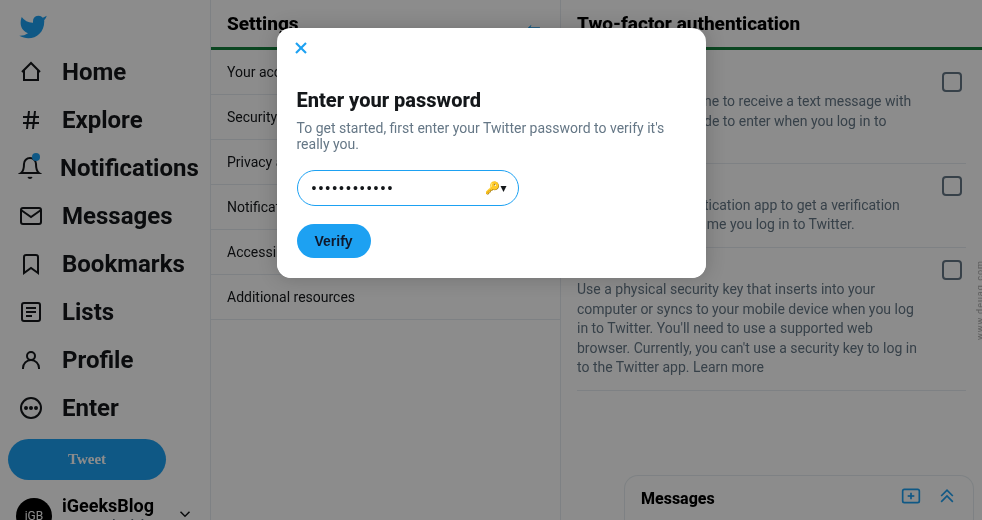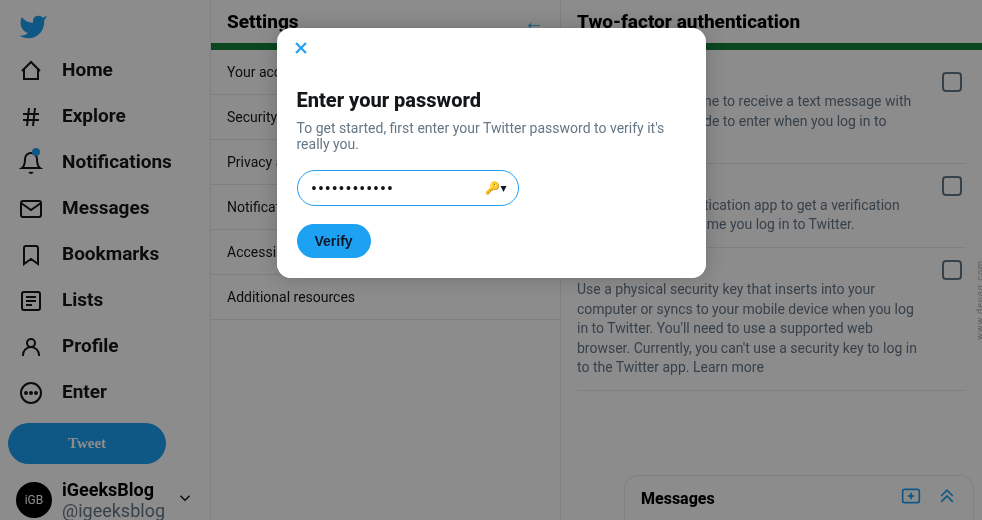--- a/index.html
+++ b/index.html
@@ -3,38 +3,38 @@
   <meta charset="utf-8">
   <style>
     * { box-sizing: border-box; margin: 0; padding: 0; }
     body { font-family: -apple-system, BlinkMacSystemFont, "Segoe UI", Roboto, Helvetica, Arial, sans-serif; background: #fff; width: 982px; height: 520px; overflow: hidden; position: relative; }
     
     .app { display: flex; width: 100%; height: 100%; }
     
     
     .nav { width: 210px; padding: 6px 8px; display: flex; flex-direction: column; }
     .logo { width: 30px; height: 30px; margin: 6px 10px; }
-    .nav-item { display: flex; align-items: flex-start; padding: 10px 10px; border-radius: 999px; cursor: pointer; font-size: 19px; font-weight: 700; color: #14171a; }
+    .nav-item { display: flex; align-items: center; padding: 10px 10px; border-radius: 999px; cursor: pointer; font-size: 24px; font-weight: 700; color: #14171a; }
     .nav-item .icon { width: 26px; height: 26px; margin-right: 18px; display: flex; align-items: center; justify-content: center; }
     .nav-item .icon svg { width: 24px; height: 24px; }
     .tweet-btn { background: #1da1f2; color: #fff; border: none; border-radius: 999px; padding: 12px 60px; font-size: 15px; font-weight: 700; margin: 7px 0; align-self: flex-start; cursor: pointer; font-family: Liberation Serif, serif; }
     .account { margin-top: auto; display: flex; align-items: center; padding: 8px; }
     .avatar { width: 36px; height: 36px; border-radius: 50%; background: #000; color: #fff; display: flex; align-items: center; justify-content: center; font-size: 12px; font-weight: 400; margin-right: 10px; text-align: center; }
     .acc-text { display: flex; flex-direction: column; font-size: 18px; }
     .acc-name { font-weight: 700; }
     .acc-handle { color: #657786; }
     .acc-chevron { margin-left: auto; }
     .notif-dot { width: 8px; height: 8px; background: #1da1f2; border-radius: 50%; position: absolute; top: -2px; left: 14px; }
     .nav-icon-wrap { position: relative; }
     
     
     .col { border-left: 1px solid #e6ecf0; }
     .col-settings { width: 350px; }
     .col-tfa { flex: 1; }
-    .col-header { display: flex; align-items: center; padding: 10px 16px; border-bottom: 7px solid #15803d; height: 50px; }
+    .col-header { display: flex; align-items: center; padding: 10px 16px; border-bottom: 3px solid #15803d; height: 50px; }
     .col-title { font-size: 19px; font-weight: 800; }
     .back-arrow { margin-left: auto; color: #1da1f2; font-size: 20px; }
     .settings-list .row { padding: 14px 16px; font-size: 14px; color: #14171a; border-bottom: 1px solid #e6ecf0; cursor: pointer; }
     
     .tfa-body { padding: 10px 16px; font-size: 14px; color: #657786; }
     .tfa-section { padding: 12px 0; border-bottom: 1px solid #e6ecf0; position: relative; }
     .tfa-label { font-weight: 700; color: #14171a; padding-bottom: 4px; }
     .tfa-desc { line-height: 1.4; padding-right: 40px; }
     .tfa-check { position: absolute; right: 4px; top: 12px; width: 20px; height: 20px; border: 2px solid #657786; border-radius: 4px; }
     

